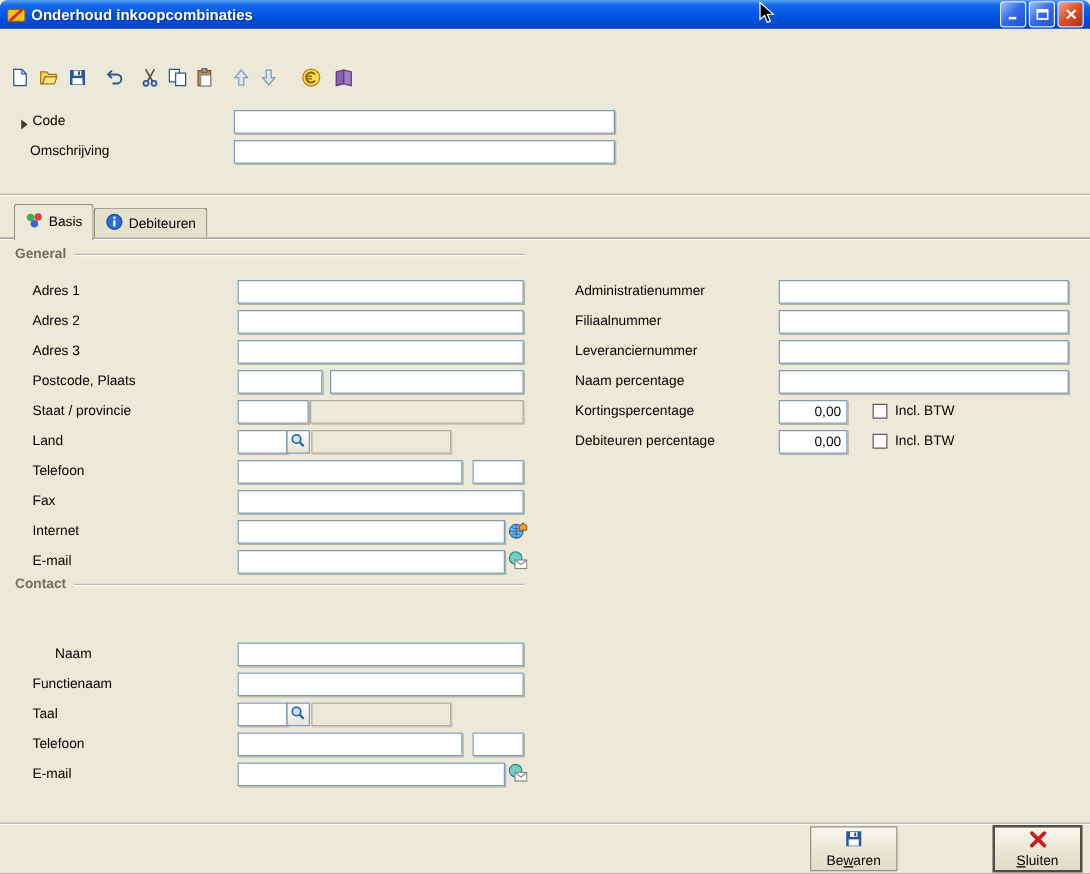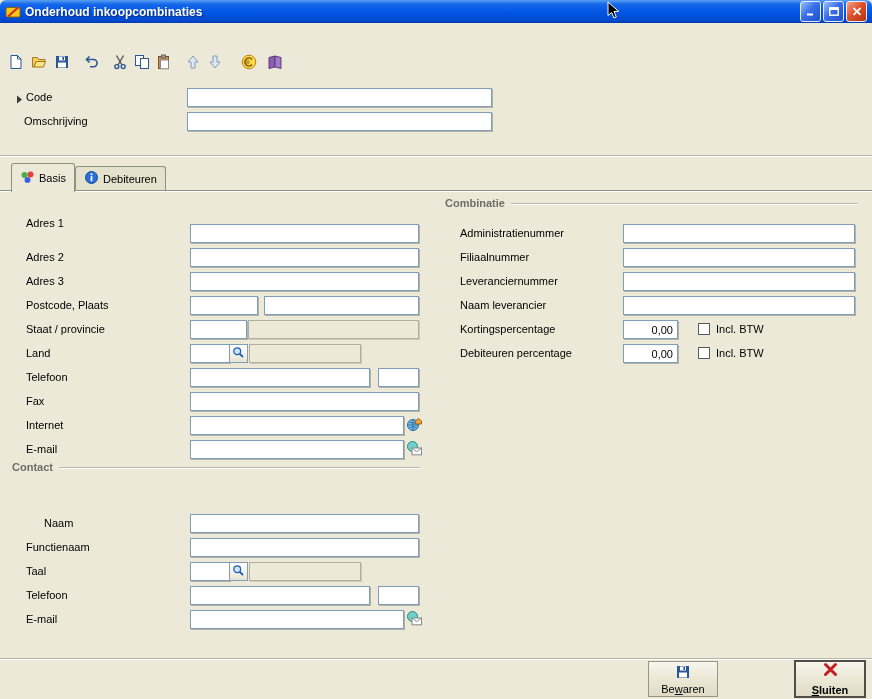--- a/index.html
+++ b/index.html
@@ -48,21 +48,21 @@
   .tabline { position:absolute; top:190px; left:0; width:872px; height:1px; background:#8f9183; box-shadow:0 1px 0 #fff; }
   .tab { position:absolute; display:flex; align-items:center; gap:4px; border:1px solid #8f9183; border-bottom:none;
     border-radius:3px 3px 0 0; padding:0 8px; background:#ECE9D8; cursor:default; }
   .tab.active { top:163px; height:29px; z-index:3; }
   .tab.inactive { top:166px; height:24px; background:#e4e1cd; z-index:1; }
 
   
   .bbtn { position:absolute; width:70px; height:36px; border:1px solid #989584;
     background:linear-gradient(#f8f6ee,#ece9d8 45%,#dfdbc6); display:flex; flex-direction:column;
     align-items:center; justify-content:center; gap:1px; padding:0; font:inherit; }
-  .bbtn.default { border:2px solid #504e46; font-weight:bold;justify-content:space-between; }
+  .bbtn.default { border:2px solid #504e46; font-weight:normal; }
   .cursor { position:absolute; z-index:10; }
 </style>
 </head>
 <body>
 
 <div class="window">
 
   <div class="titlebar">
     <span class="app-icon">
       <svg width="16" height="16" viewBox="0 0 16 16">
@@ -186,22 +186,26 @@
   </div>
   <div class="tab inactive" style="left:75px">
     <span><svg width="15" height="15" viewBox="0 0 15 15">
           <circle cx="7.5" cy="7.5" r="6" fill="#2a6fd6" stroke="#1a4a9a"></circle>
           <rect x="6.6" y="3.3" width="1.8" height="1.8" fill="#fff"></rect>
           <rect x="6.6" y="6.2" width="1.8" height="5" fill="#fff"></rect>
         </svg></span>
     <span>Debiteuren</span>
   </div>
 
-
-  <span class="lbl" style="left:26px;top:217px">Adres 1</span>
+  <div class="group-hd" style="left:12px;top:196px;width:408px">
+    <span class="t">General</span>
+      <span class="ln"></span>
+  </div>
+
+  <span class="lbl" style="left:26px;top:227px">Adres 1</span>
   <input class="fld" style="left: 190px; top: 224px; width: 229px;" type="text" value="">
 
   <span class="lbl" style="left:26px;top:251px">Adres 2</span>
   <input class="fld" style="left: 190px; top: 248px; width: 229px;" type="text" value="">
 
   <span class="lbl" style="left:26px;top:275px">Adres 3</span>
   <input class="fld" style="left: 190px; top: 272px; width: 229px;" type="text" value="">
 
   <span class="lbl" style="left:26px;top:299px">Postcode, Plaats</span>
   <input class="fld" style="left: 190px; top: 296px; width: 68px;" type="text" value="">
@@ -276,35 +280,31 @@
   <span class="lbl" style="left:26px;top:613px">E-mail</span>
   <input class="fld" style="left: 190px; top: 610px; width: 214px;" type="text" value="">
   <button class="field-icon-btn" style="left:405px;top:611px">
     <span><svg width="16" height="16" viewBox="0 0 16 16">
           <circle cx="6.5" cy="6.5" r="5" fill="#6fd0c8" stroke="#2a8a80"></circle>
           <rect x="6" y="8" width="9.5" height="6.8" fill="#fff" stroke="#888"></rect>
           <path d="M6 8l4.7 3.6L15.5 8" fill="none" stroke="#888"></path>
         </svg></span>
   </button>
 
-  <div class="group-hd" style="left:445px;top:196px;width:413px">
-    <span class="t">Combinatie</span>
-      <span class="ln"></span>
-  </div>
 
   <span class="lbl" style="left:460px;top:227px">Administratienummer</span>
   <input class="fld" style="left: 623px; top: 224px; width: 232px;" type="text" value="">
 
   <span class="lbl" style="left:460px;top:251px">Filiaalnummer</span>
   <input class="fld" style="left: 623px; top: 248px; width: 232px;" type="text" value="">
 
   <span class="lbl" style="left:460px;top:275px">Leveranciernummer</span>
   <input class="fld" style="left: 623px; top: 272px; width: 232px;" type="text" value="">
 
-  <span class="lbl" style="left:460px;top:299px">Naam leverancier</span>
+  <span class="lbl" style="left:460px;top:299px">Naam percentage</span>
   <input class="fld" style="left: 623px; top: 296px; width: 232px;" type="text" value="">
 
   <span class="lbl" style="left:460px;top:323px">Kortingspercentage</span>
   <input class="fld num" style="left: 623px; top: 320px; width: 55px;" type="text" value="0,00">
   <span class="checkbox" style="left:698px;top:323px"></span>
   <span class="lbl" style="left:716px;top:323px">Incl. BTW</span>
 
   <span class="lbl" style="left:460px;top:347px">Debiteuren percentage</span>
   <input class="fld num" style="left: 623px; top: 344px; width: 55px;" type="text" value="0,00">
   <span class="checkbox" style="left:698px;top:347px"></span>

